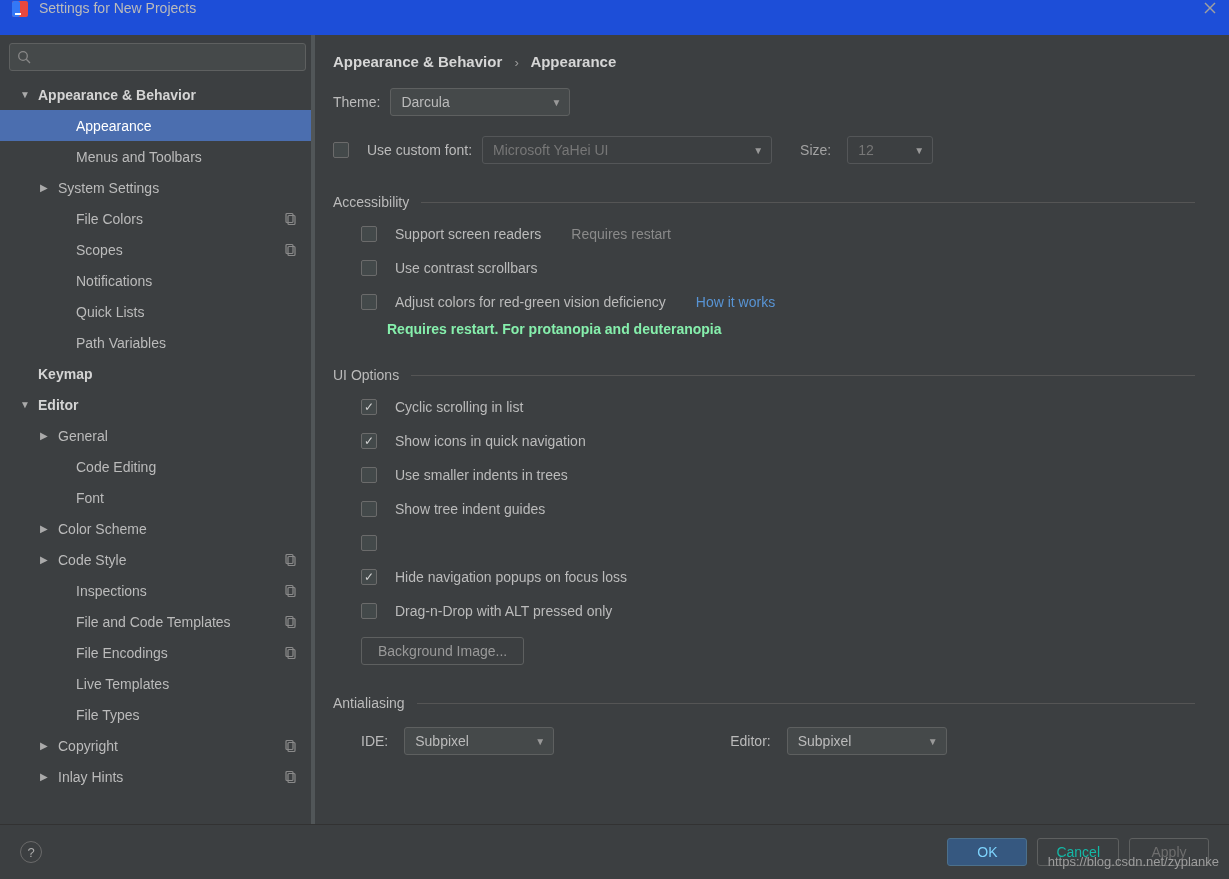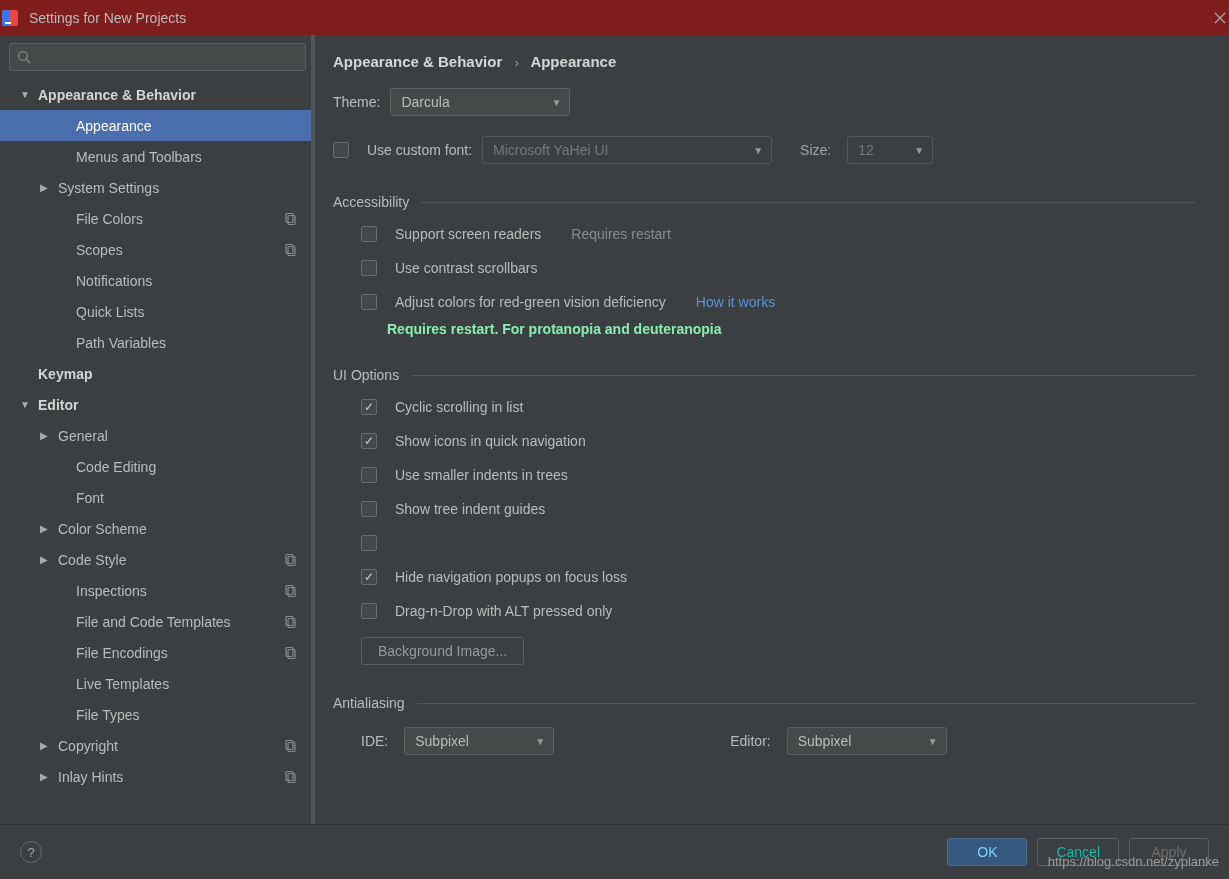--- a/index.html
+++ b/index.html
@@ -1,17 +1,17 @@
 <!DOCTYPE html>
 <html><head>
 <meta charset="utf-8">
 <style>
 * { margin:0; padding:0; box-sizing:border-box; font-family:"Segoe UI",Arial,sans-serif; }
 body { background:#3c3f41; color:#bbbbbb; width:1229px; height:879px; overflow:hidden; position:relative; }
-.titlebar { display:flex; align-items:center; height:35px; padding:0 1px; background:#7f1d1d; }
+.titlebar { display:flex; align-items:flex-start; height:35px; padding:0 11px; background:#1d4ed8; }
 .titlebar .logo { width:18px; height:18px; margin-right:10px; display:inline-flex; }
 .titlebar .title { color:#bbbbbb; font-size:14px; flex:1; }
 .titlebar .close { width:16px; height:16px; cursor:pointer; }
 .titlebar .close svg { stroke:#a0a0a0; }
 
 .mainrow { display:flex; height:789px; }
 .sidebar { width:315px; background:#3c3f41; display:flex; flex-direction:column; padding:8px 9px 0 9px; position:relative; }
 .search-wrap { margin-bottom:8px; position:relative; }
 .search-input { width:100%; height:28px; background:#45494a; border:1px solid #5e6060; border-radius:3px; color:#bbb; padding:0 8px 0 30px; font-size:13px; }
 .search-icon { position:absolute; left:8px; top:7px; width:14px; height:14px; color:#888; }

